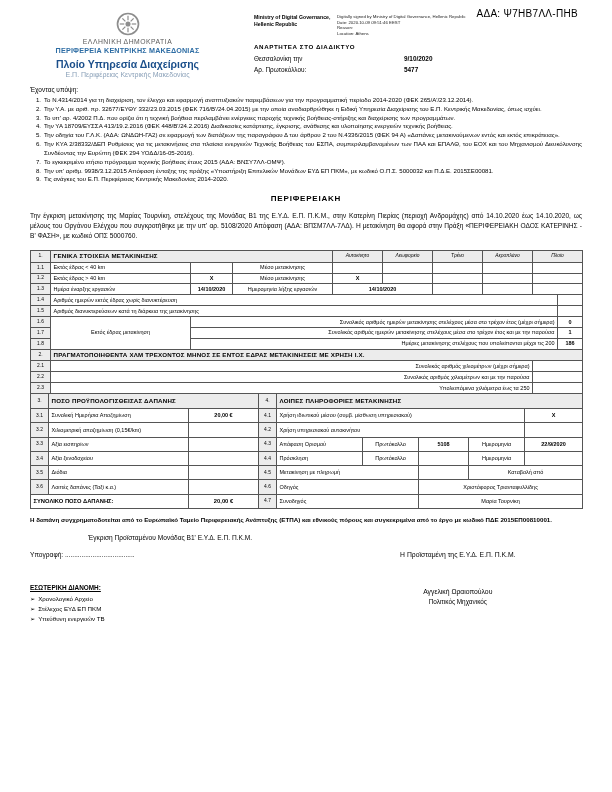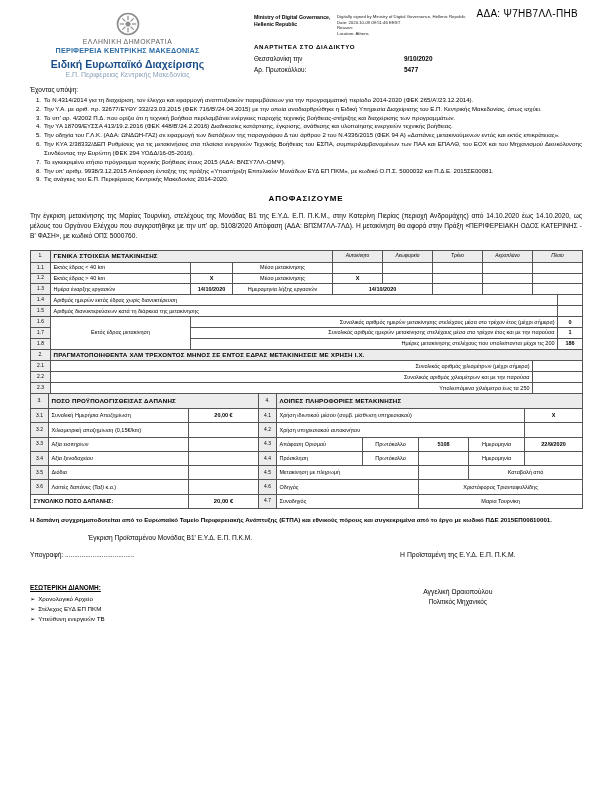--- a/index.html
+++ b/index.html
@@ -83,21 +83,21 @@
               <line x1="21" y1="16" x2="27" y2="16"></line>
             <line x1="8.5" y1="8.5" x2="12.5" y2="12.5"></line>
               <line x1="19.5" y1="19.5" x2="23.5" y2="23.5"></line>
             <line x1="23.5" y1="8.5" x2="19.5" y2="12.5"></line>
               <line x1="12.5" y1="19.5" x2="8.5" y2="23.5"></line>
           </g>
         </svg>
       </div>
       <div class="org1">ΕΛΛΗΝΙΚΗ ΔΗΜΟΚΡΑΤΙΑ</div>
       <div class="org2">ΠΕΡΙΦΕΡΕΙΑ ΚΕΝΤΡΙΚΗΣ ΜΑΚΕΔΟΝΙΑΣ</div>
-      <div class="org3">Ειδική Ευρωπαϊκό Διαχείρισης</div>
+      <div class="org3">Πλοίο Υπηρεσία Διαχείρισης</div>
       <div class="org4">Ε.Π. Περιφέρειας Κεντρικής Μακεδονίας</div>
     </div>
     <div class="hdr-mid">
       <div class="sigblock">
         <div class="sig-name">Ministry of Digital Governance, Hellenic Republic</div>
         <div class="sig-details">Digitally signed by Ministry of Digital Governance, Hellenic Republic
 Date: 2020.10.09 09:51:46 EEST
 Reason:
 Location: Athens</div>
       </div>
@@ -150,21 +150,21 @@
     <div class="li">
         <span class="num">8.</span>
         <span class="txt">Την υπ' αριθμ. 9938/3.12.2015 Απόφαση ένταξης της πράξης «Υποστήριξη Επιτελικών Μονάδων ΕΥΔ ΕΠ ΠΚΜ», με κωδικό Ο.Π.Σ. 5000032 και Π.Δ.Ε. 2015ΣΕ00081.</span>
       </div>
     <div class="li">
         <span class="num">9.</span>
         <span class="txt">Τις ανάγκες του Ε.Π. Περιφέρειας Κεντρικής Μακεδονίας 2014-2020.</span>
       </div>
   </div>
 
-  <div class="decide">ΑΠΟΦΑΣΙΖΟΥΜΕ</div>
+  <div class="decide">ΠΕΡΙΦΕΡΕΙΑΚΗ</div>
 
   <div class="decision">Την έγκριση μετακίνησης της Μαρίας Τουρνίκη, στελέχους της Μονάδας Β1 της Ε.Υ.Δ. Ε.Π. Π.Κ.Μ., στην Κατερίνη Πιερίας (περιοχή Ανδρομάχης) από 14.10.2020 έως 14.10.2020, ως μέλους του Οργάνου Ελέγχου που συγκροτήθηκε με την υπ' αρ. 5108/2020 Απόφαση (ΑΔΑ: ΒΠΣΜ7ΛΛ-7ΛΔ). Η μετακίνηση θα αφορά στην Πράξη «ΠΕΡΙΦΕΡΕΙΑΚΗ ΟΔΟΣ ΚΑΤΕΡΙΝΗΣ - Β' ΦΑΣΗ», με κωδικό ΟΠΣ 5000760.</div>
 
   <table>
     <colgroup>
       <col style="width:20px">
         <col style="width:140px">
         <col style="width:42px">
         <col style="width:100px">
       <col style="width:50px">

